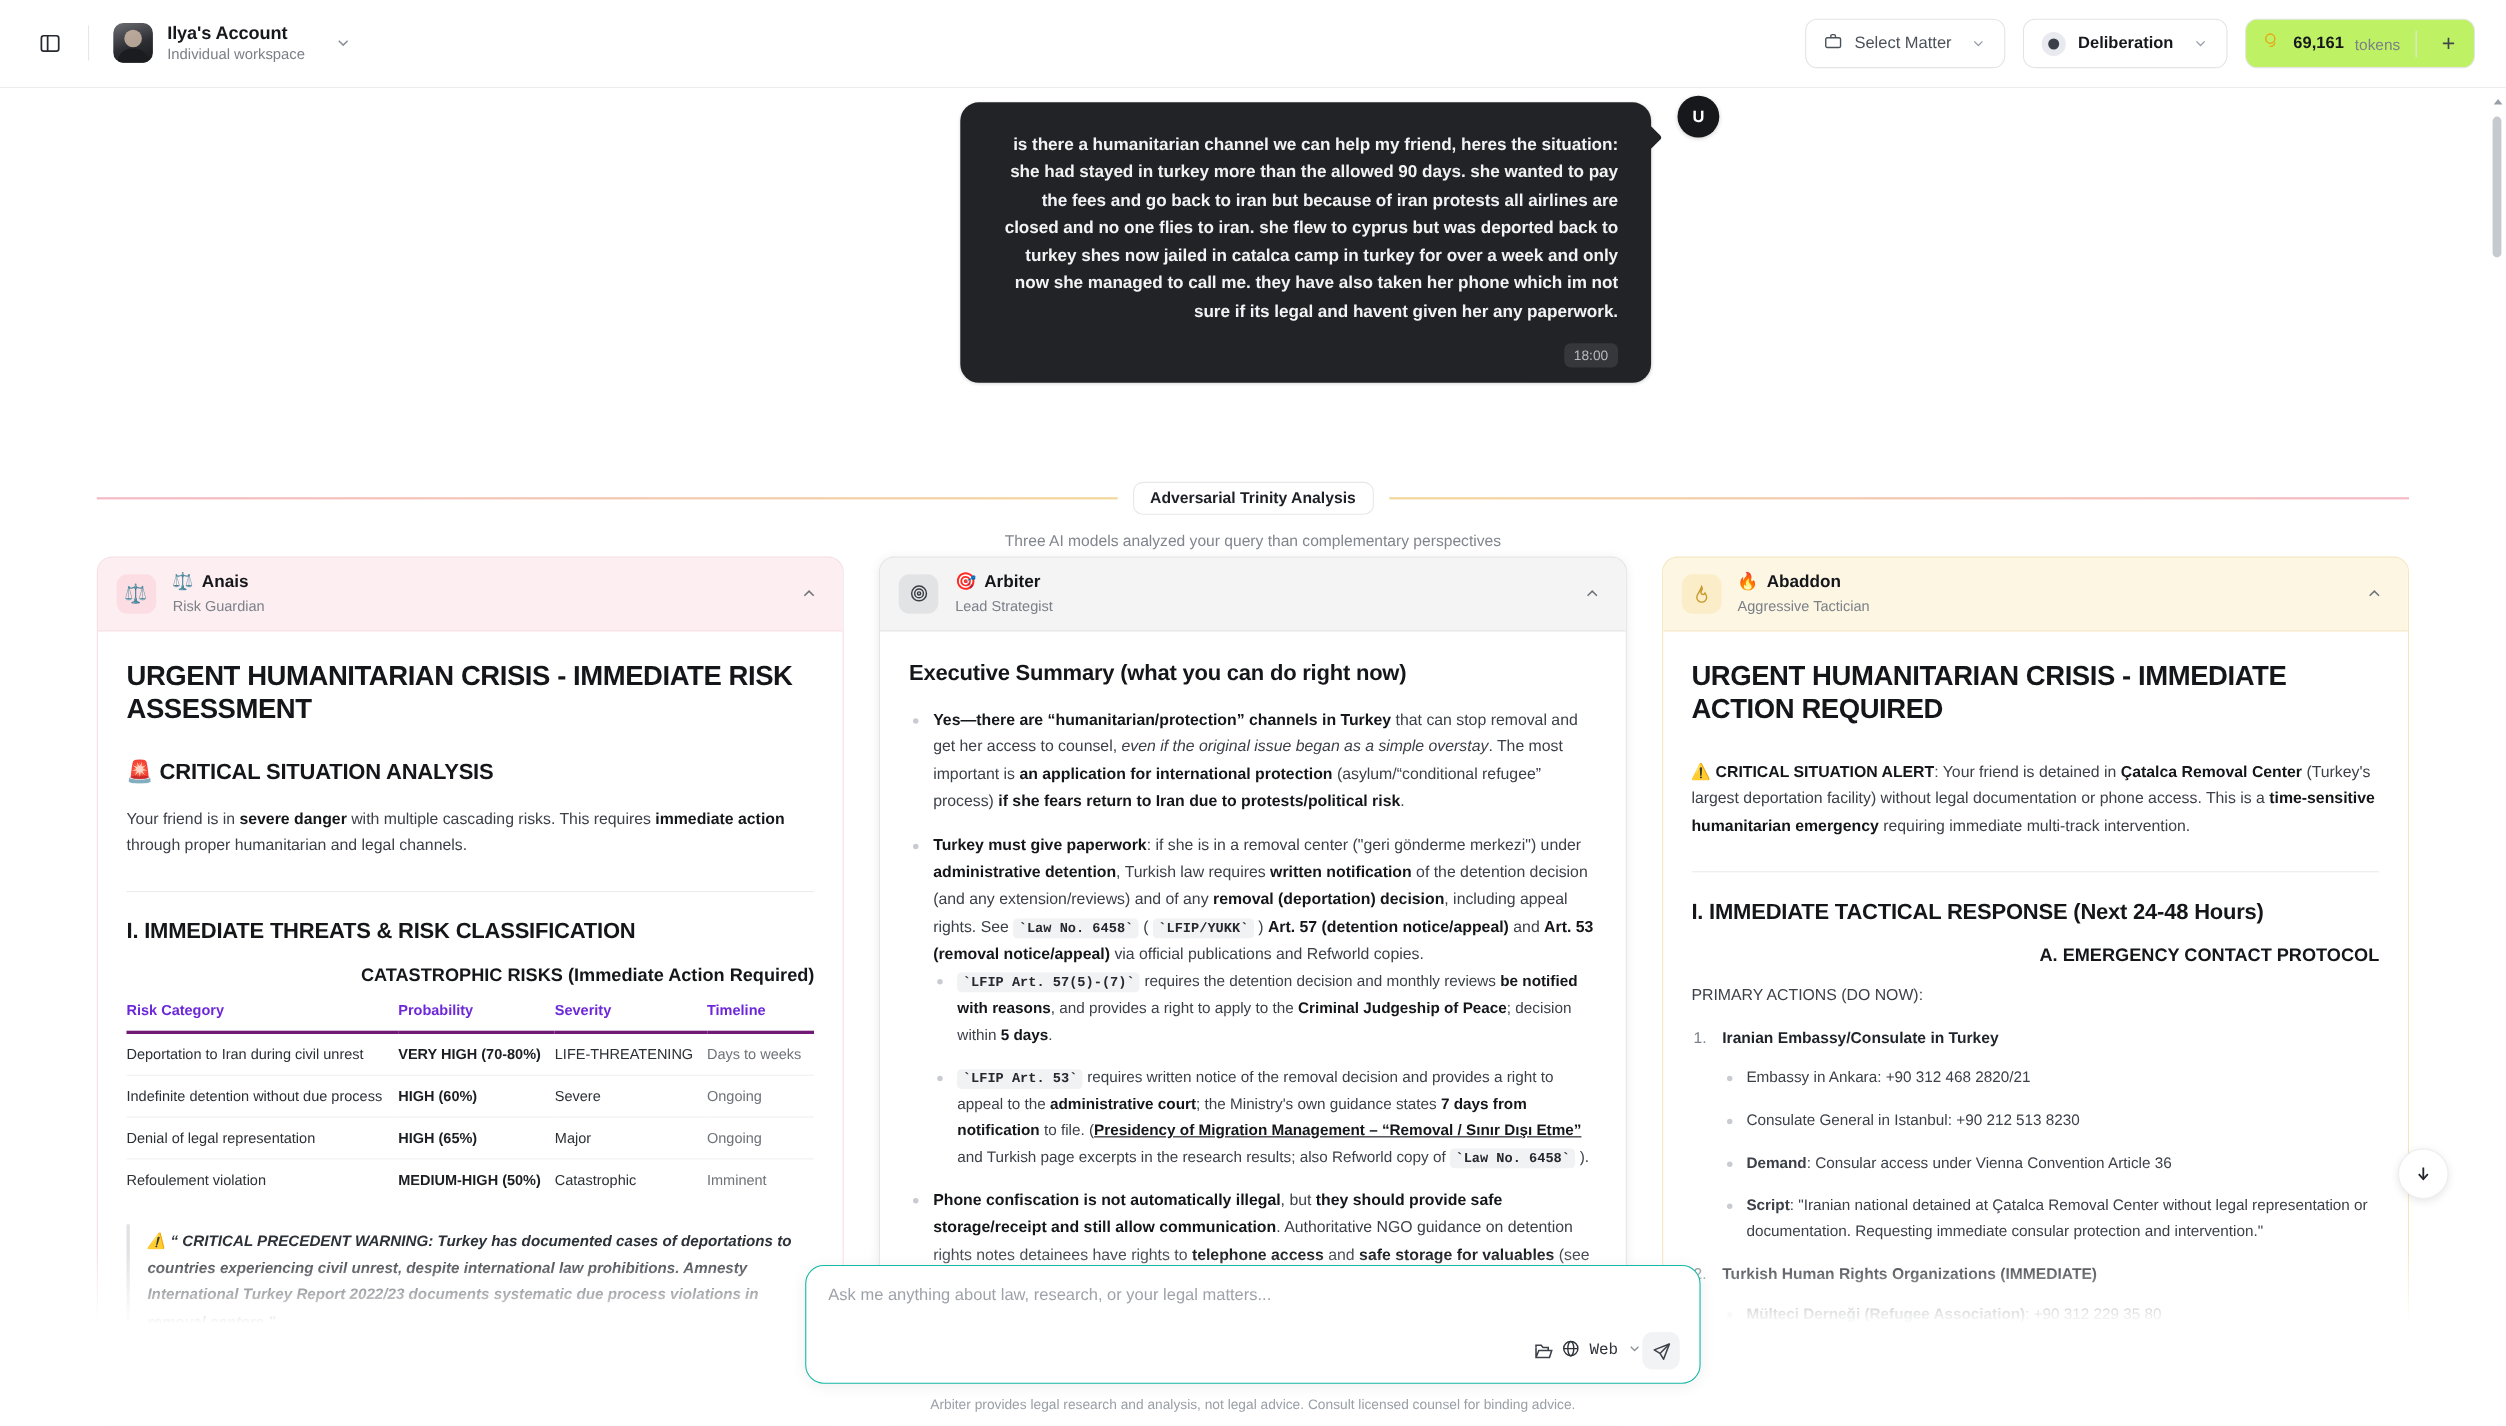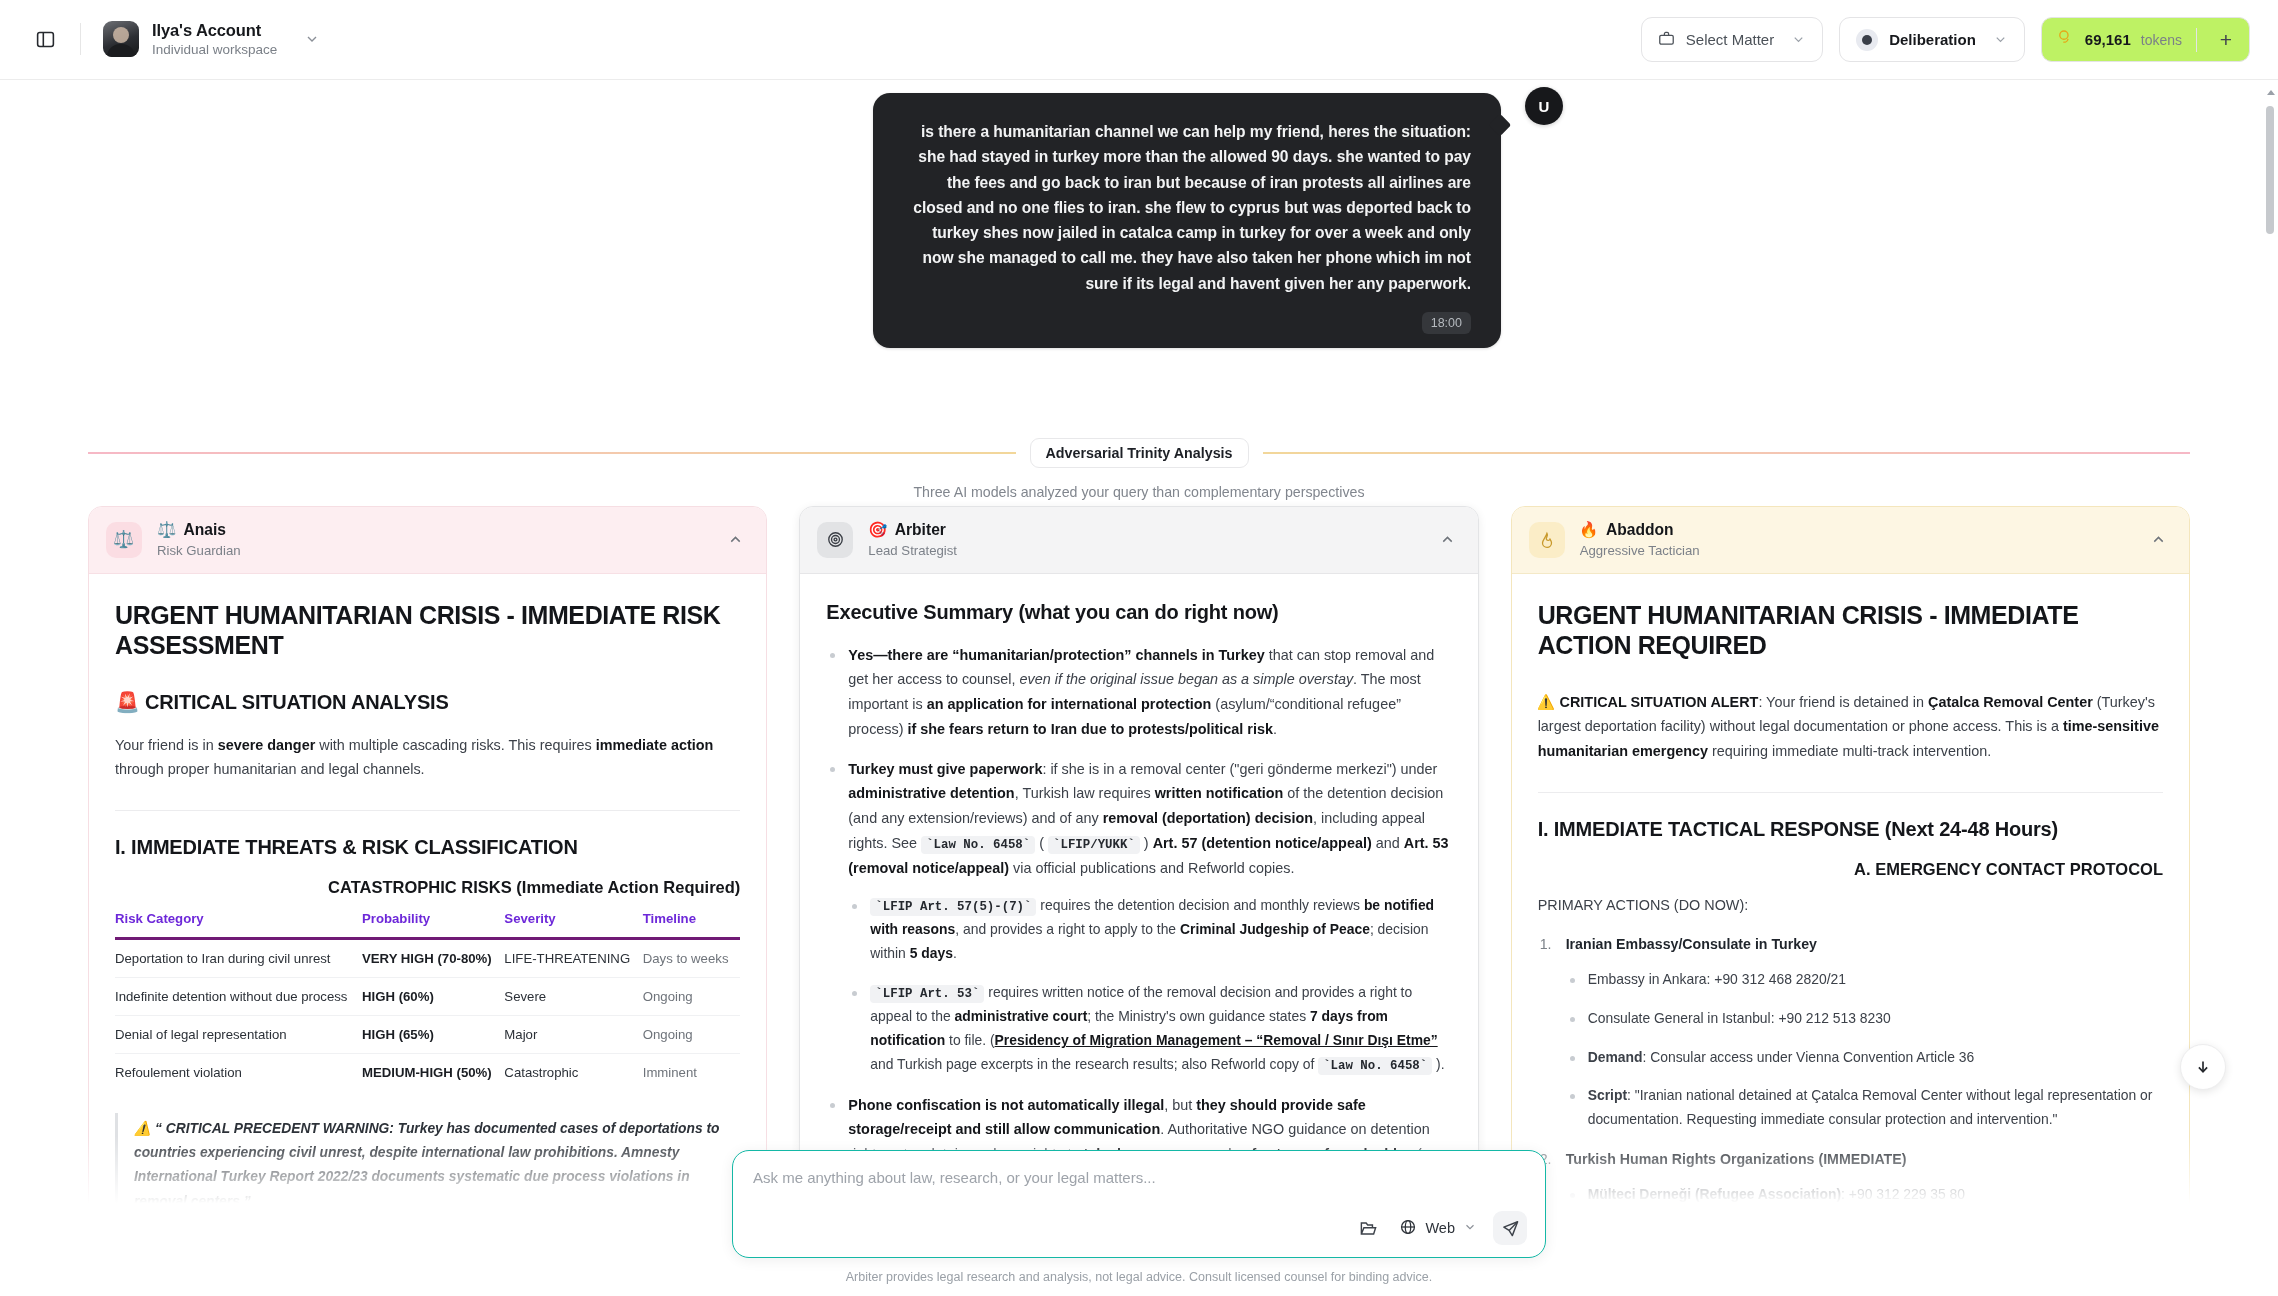--- a/index.html
+++ b/index.html
@@ -190,21 +190,21 @@
 
   ul.bul { list-style:none; margin:0; padding:0; }
   ul.bul > li {
     position:relative; padding-left:22px; margin-bottom:15px;
     font-size:14.4px; line-height:1.72; color:#3c4149;
   }
   ul.bul > li::before {
     content:""; position:absolute; left:4px; top:10px; width:5px;height:5px;border-radius:50%;
     background:#c8ccd1;
   }
-  ul.bul ul.bul { margin-top:13px; }
+  ul.bul ul.bul { }
   ul.bul ul.bul > li { font-size:13.9px; }
 
   ol.num { list-style:none; counter-reset:n; margin:0; padding:0; }
   ol.num > li {
     counter-increment:n; position:relative; padding-left:28px; margin-bottom:14px;
     font-size:14.2px; line-height:1.7; color:#1f242b; font-weight:700;
   }
   ol.num > li::before {
     content:counter(n) "."; position:absolute; left:2px; top:0; color:#7b8188; font-weight:400;
   }
@@ -229,21 +229,21 @@
     padding-bottom:12px;
   }
   .composer {
     width:814px; background:#fff; border:1px solid #14b8a6; border-radius:17px;
     box-shadow:0 2px 14px rgba(18,20,24,.07);
     padding:18px 20px 12px 20px; position:relative;
     height:108px;
   }
   .composer .ph { font-size:15px; color:#9ea3aa; }
   .composer-tools {
-    position:absolute; right:18px; bottom:12px; display:flex; align-items:center; gap:16px;
+    position:absolute; right:18px; bottom:12px; display:flex; align-items:center; gap:0;font-family:Liberation Mono, monospace;
   }
   .ctool { width:30px;height:30px;display:flex;align-items:center;justify-content:center;color:#3d424a;cursor:pointer;border-radius:7px; }
   .web-btn { display:flex; align-items:center; gap:8px; color:#2e333a; font-size:14.5px; cursor:pointer; }
   .send-btn {
     width:34px;height:34px;border-radius:9px;background:#f2f3f5;display:flex;align-items:center;justify-content:center;
     color:#3d424a; cursor:pointer;
   }
   .disclaimer { font-size:12.5px; color:#9aa0a7; margin-top:12px; }
 
   .scroll-down-btn {

